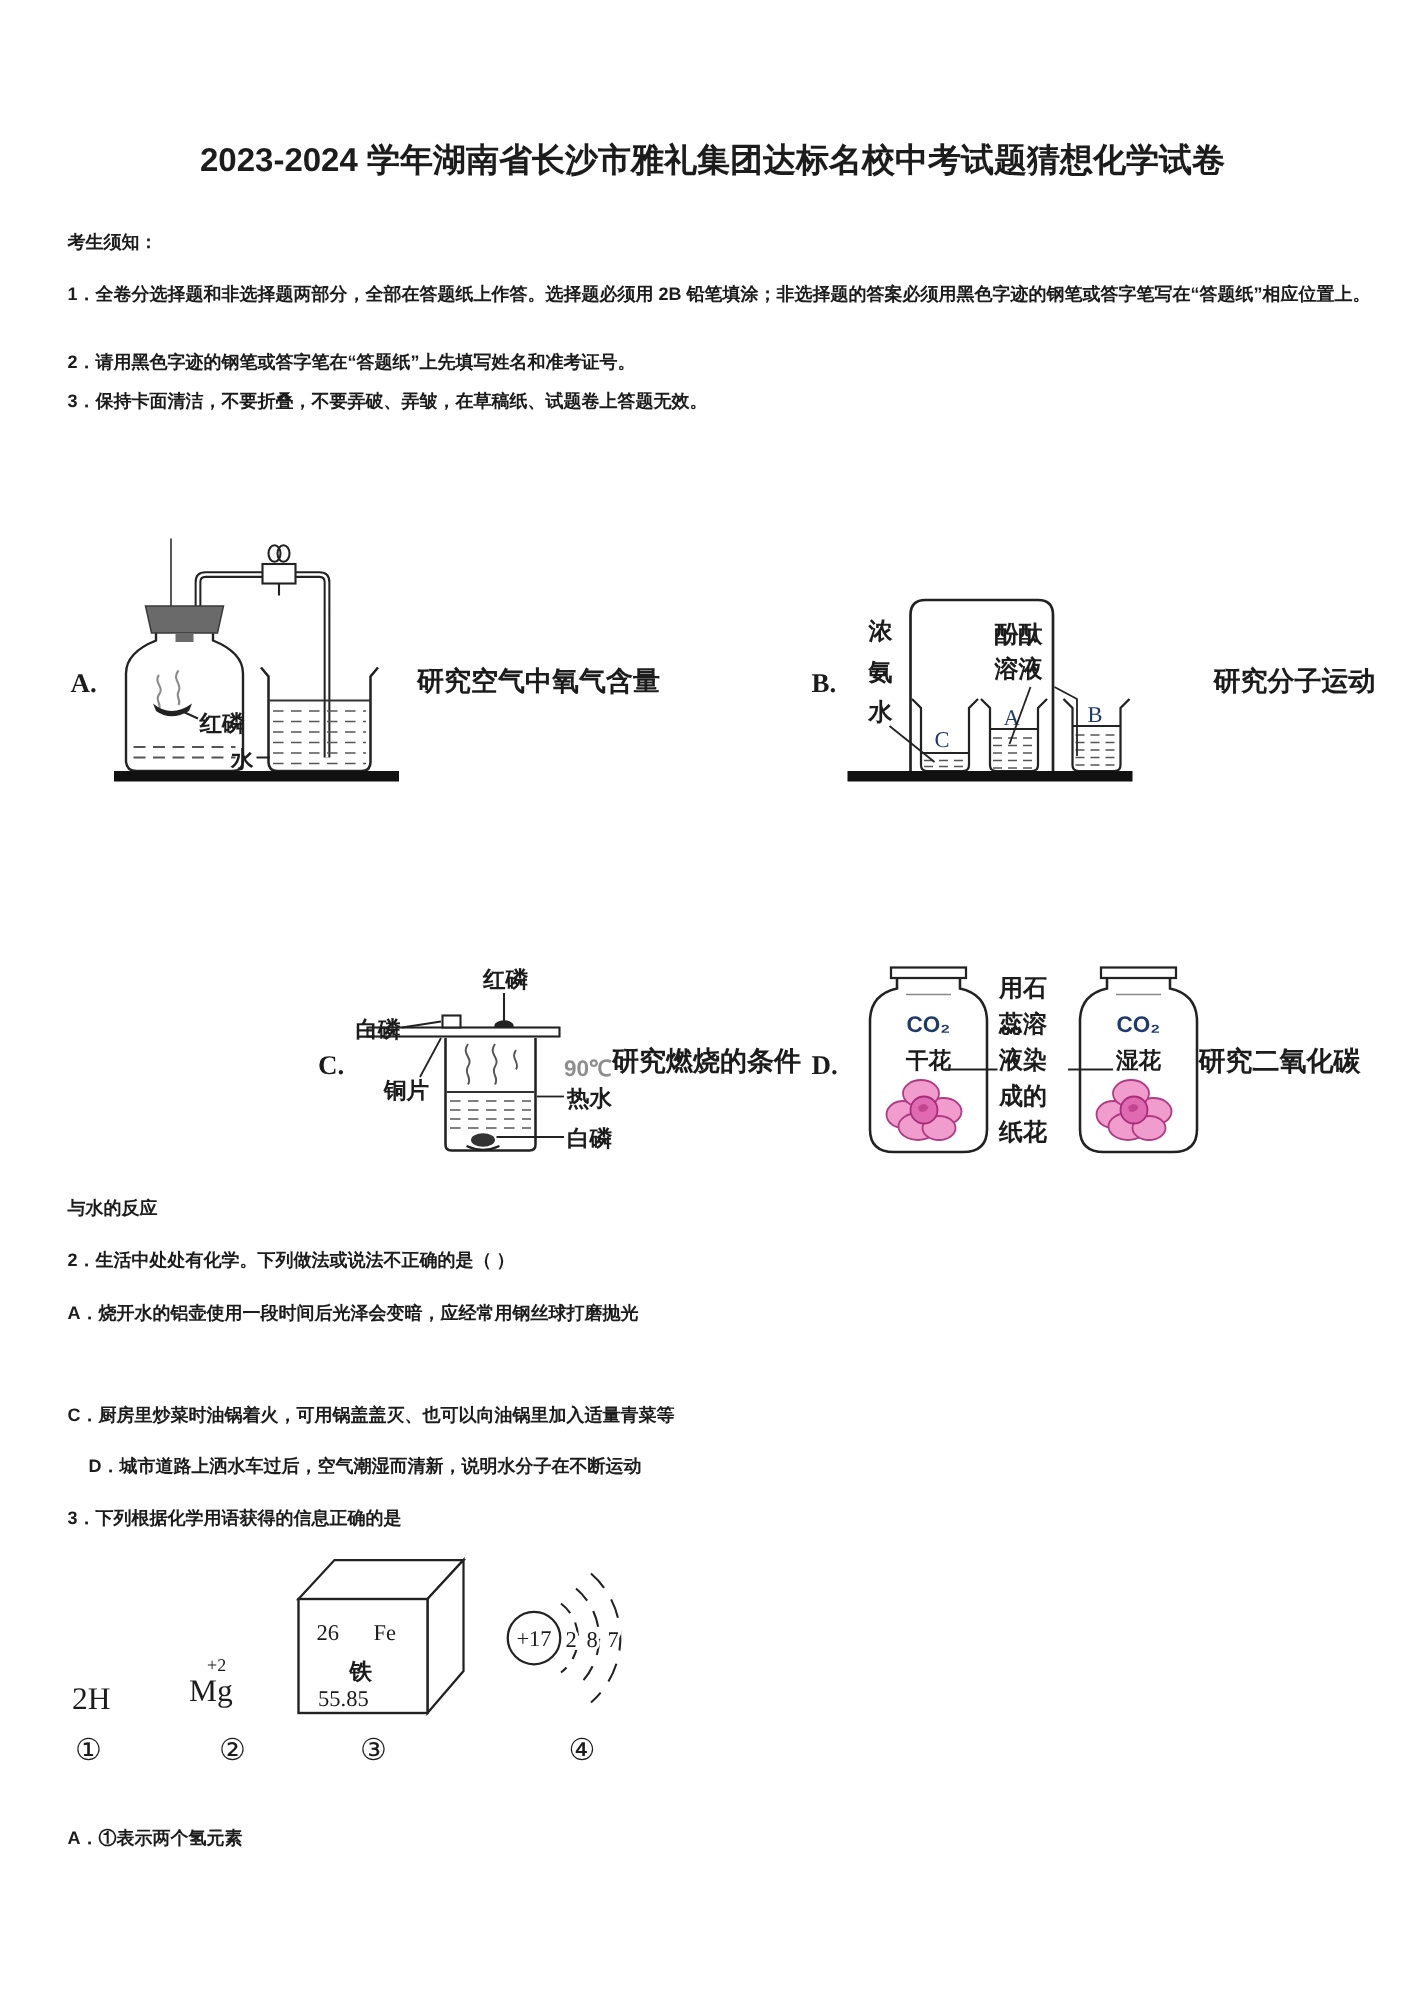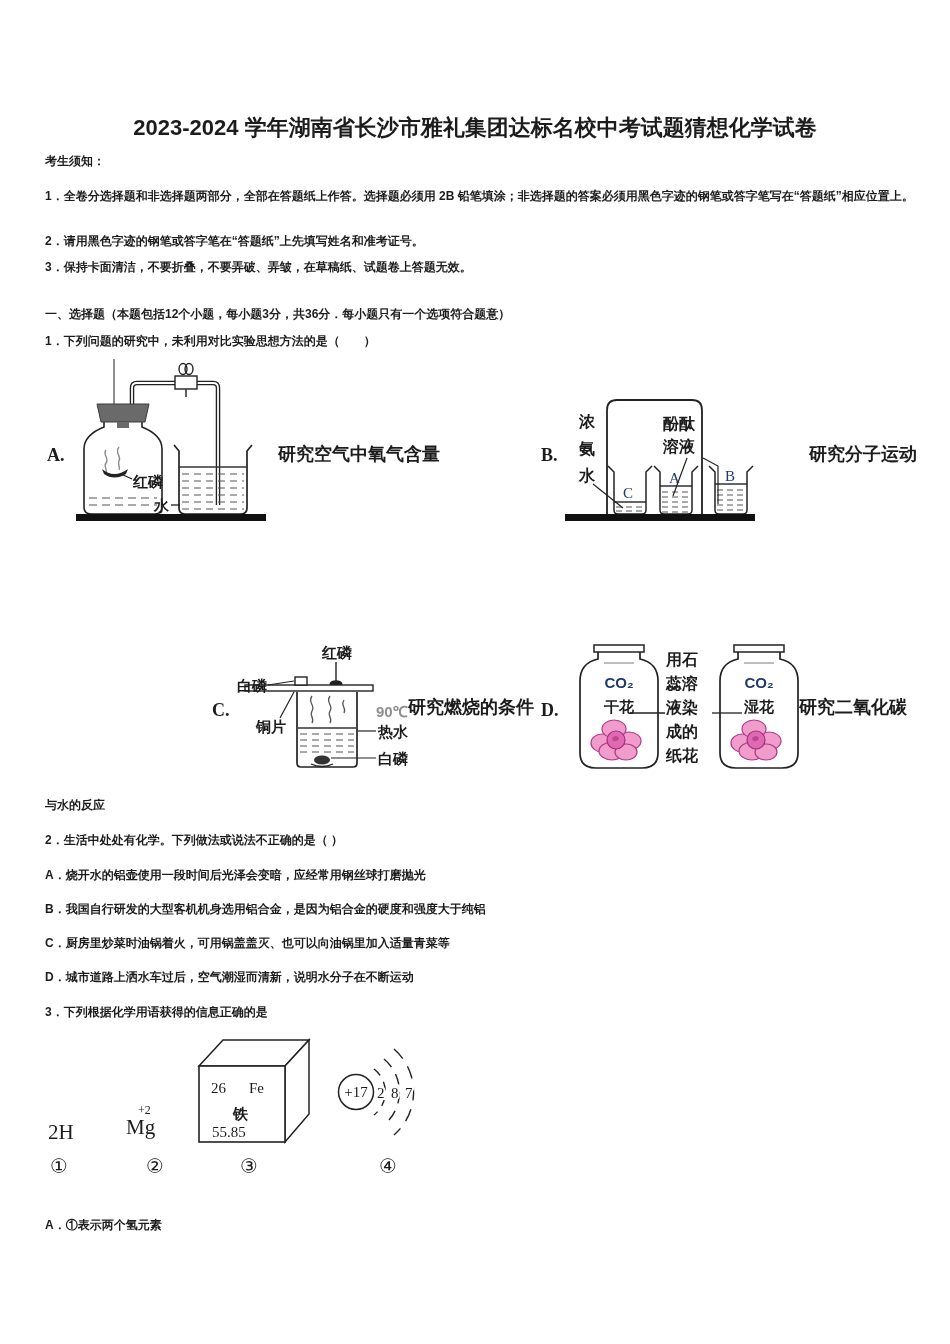--- a/index.html
+++ b/index.html
@@ -16,29 +16,27 @@
   svg text{font-family:"Liberation Sans",sans-serif;font-weight:600;fill:#1c1c1c;font-size:15px;}
   svg text.sf{font-family:"Liberation Serif",serif;font-weight:400;}
   svg text.navy{fill:#1e3a6d;}
   svg text.gray{fill:#8e8e8e;}
 </style>
 </head>
 <body>
 
 <div id="doc">
 
-  <div class="abs cn title" style="top:113px;left:0;width:950px;">2023-2024 学年湖南省长沙市雅礼集团达标名校中考试题猜想化学试卷</div>
+  <div class="abs cn title" style="top:92px;left:0;width:950px;">2023-2024 学年湖南省长沙市雅礼集团达标名校中考试题猜想化学试卷</div>
 
   <div class="abs cn" style="top:150px;left:45px;">考生须知：</div>
   <div class="abs cn wrap" style="top:177px;left:45px;width:884px;line-height:38px;">1．全卷分选择题和非选择题两部分，全部在答题纸上作答。选择题必须用 2B 铅笔填涂；非选择题的答案必须用黑色字迹的钢笔或答字笔写在“答题纸”相应位置上。</div>
   <div class="abs cn" style="top:230px;left:45px;">2．请用黑色字迹的钢笔或答字笔在“答题纸”上先填写姓名和准考证号。</div>
   <div class="abs cn" style="top:256px;left:45px;">3．保持卡面清洁，不要折叠，不要弄破、弄皱，在草稿纸、试题卷上答题无效。</div>
 
-  <div class="abs cn" style="top:303px;left:45px;">一、选择题（本题包括12个小题，每小题3分，共36分．每小题只有一个选项符合题意）</div>
-  <div class="abs cn" style="top:330px;left:45px;">1．下列问题的研究中，未利用对比实验思想方法的是（　　）</div>
 
   <div class="abs key" style="top:444px;left:47px;">A.</div>
   <svg class="abs" style="top:357px;left:76px;" width="190" height="170" viewBox="0 0 190 170">
     <line x1="38" y1="2" x2="38" y2="100" stroke="#444" stroke-width="1.2"></line>
     <path d="M56,50 L56,31 Q56,26 61,26 L137,26 Q142,26 142,31 L142,148" fill="none" stroke="#222" stroke-width="4.5"></path>
     <path d="M56,50 L56,31 Q56,26 61,26 L137,26 Q142,26 142,31 L142,148" fill="none" stroke="#fff" stroke-width="1.8"></path>
     <rect x="99" y="19" width="22" height="13" fill="#fff" stroke="#222" stroke-width="1.4"></rect>
     <ellipse cx="107" cy="12" rx="4" ry="5.5" fill="none" stroke="#222" stroke-width="1.4"></ellipse>
     <ellipse cx="113" cy="12" rx="4" ry="5.5" fill="none" stroke="#222" stroke-width="1.4"></ellipse>
     <line x1="110" y1="32" x2="110" y2="40" stroke="#222" stroke-width="1.4"></line>
@@ -167,23 +165,22 @@
     <use href="#flower" transform="translate(182,100)"></use>
     <line x1="56" y1="72" x2="91" y2="72" stroke="#222" stroke-width="1.3"></line>
     <line x1="138" y1="72" x2="168" y2="72" stroke="#222" stroke-width="1.3"></line>
   </svg>
   <div class="abs cn vtext" style="top:648px;left:666px;width:34px;font-size:16px;line-height:24px;">用石蕊溶液染成的纸花</div>
   <div class="abs cn cap" style="top:696px;left:799px;">研究二氧化碳</div>
   <div class="abs cn" style="top:794px;left:45px;">与水的反应</div>
 
   <div class="abs cn" style="top:829px;left:45px;">2．生活中处处有化学。下列做法或说法不正确的是（ ）</div>
   <div class="abs cn" style="top:864px;left:45px;">A．烧开水的铝壶使用一段时间后光泽会变暗，应经常用钢丝球打磨抛光</div>
-  <div class="abs cn" style="top:898px;left:45px;">B．我国自行研发的大型客机机身选用铝合金，是因为铝合金的硬度和强度大于纯铝</div>
   <div class="abs cn" style="top:932px;left:45px;">C．厨房里炒菜时油锅着火，可用锅盖盖灭、也可以向油锅里加入适量青菜等</div>
-  <div class="abs cn" style="top:966px;left:45px;">D．城市道路上洒水车过后，空气潮湿而清新，说明水分子在不断运动</div>
+  <div class="abs cn" style="top:966px;left:59px;">D．城市道路上洒水车过后，空气潮湿而清新，说明水分子在不断运动</div>
 
   <div class="abs cn" style="top:1001px;left:45px;text-align:center;">3．下列根据化学用语获得的信息正确的是</div>
 
   <div class="abs sfh" style="top:1120px;left:48px;font-size:21px;">2H</div>
   <div class="abs sfh" style="top:1103px;left:138px;font-size:12px;">+2</div>
   <div class="abs sfh" style="top:1115px;left:126px;font-size:21px;">Mg</div>
 
   <svg class="abs" style="top:1036px;left:197px;" width="114" height="110" viewBox="0 0 114 110">
     <polygon points="2,30 26,4 112,4 88,30" fill="#fff" stroke="#222" stroke-width="1.5"></polygon>
     <polygon points="88,30 112,4 112,78 88,106" fill="#fff" stroke="#222" stroke-width="1.5"></polygon>

